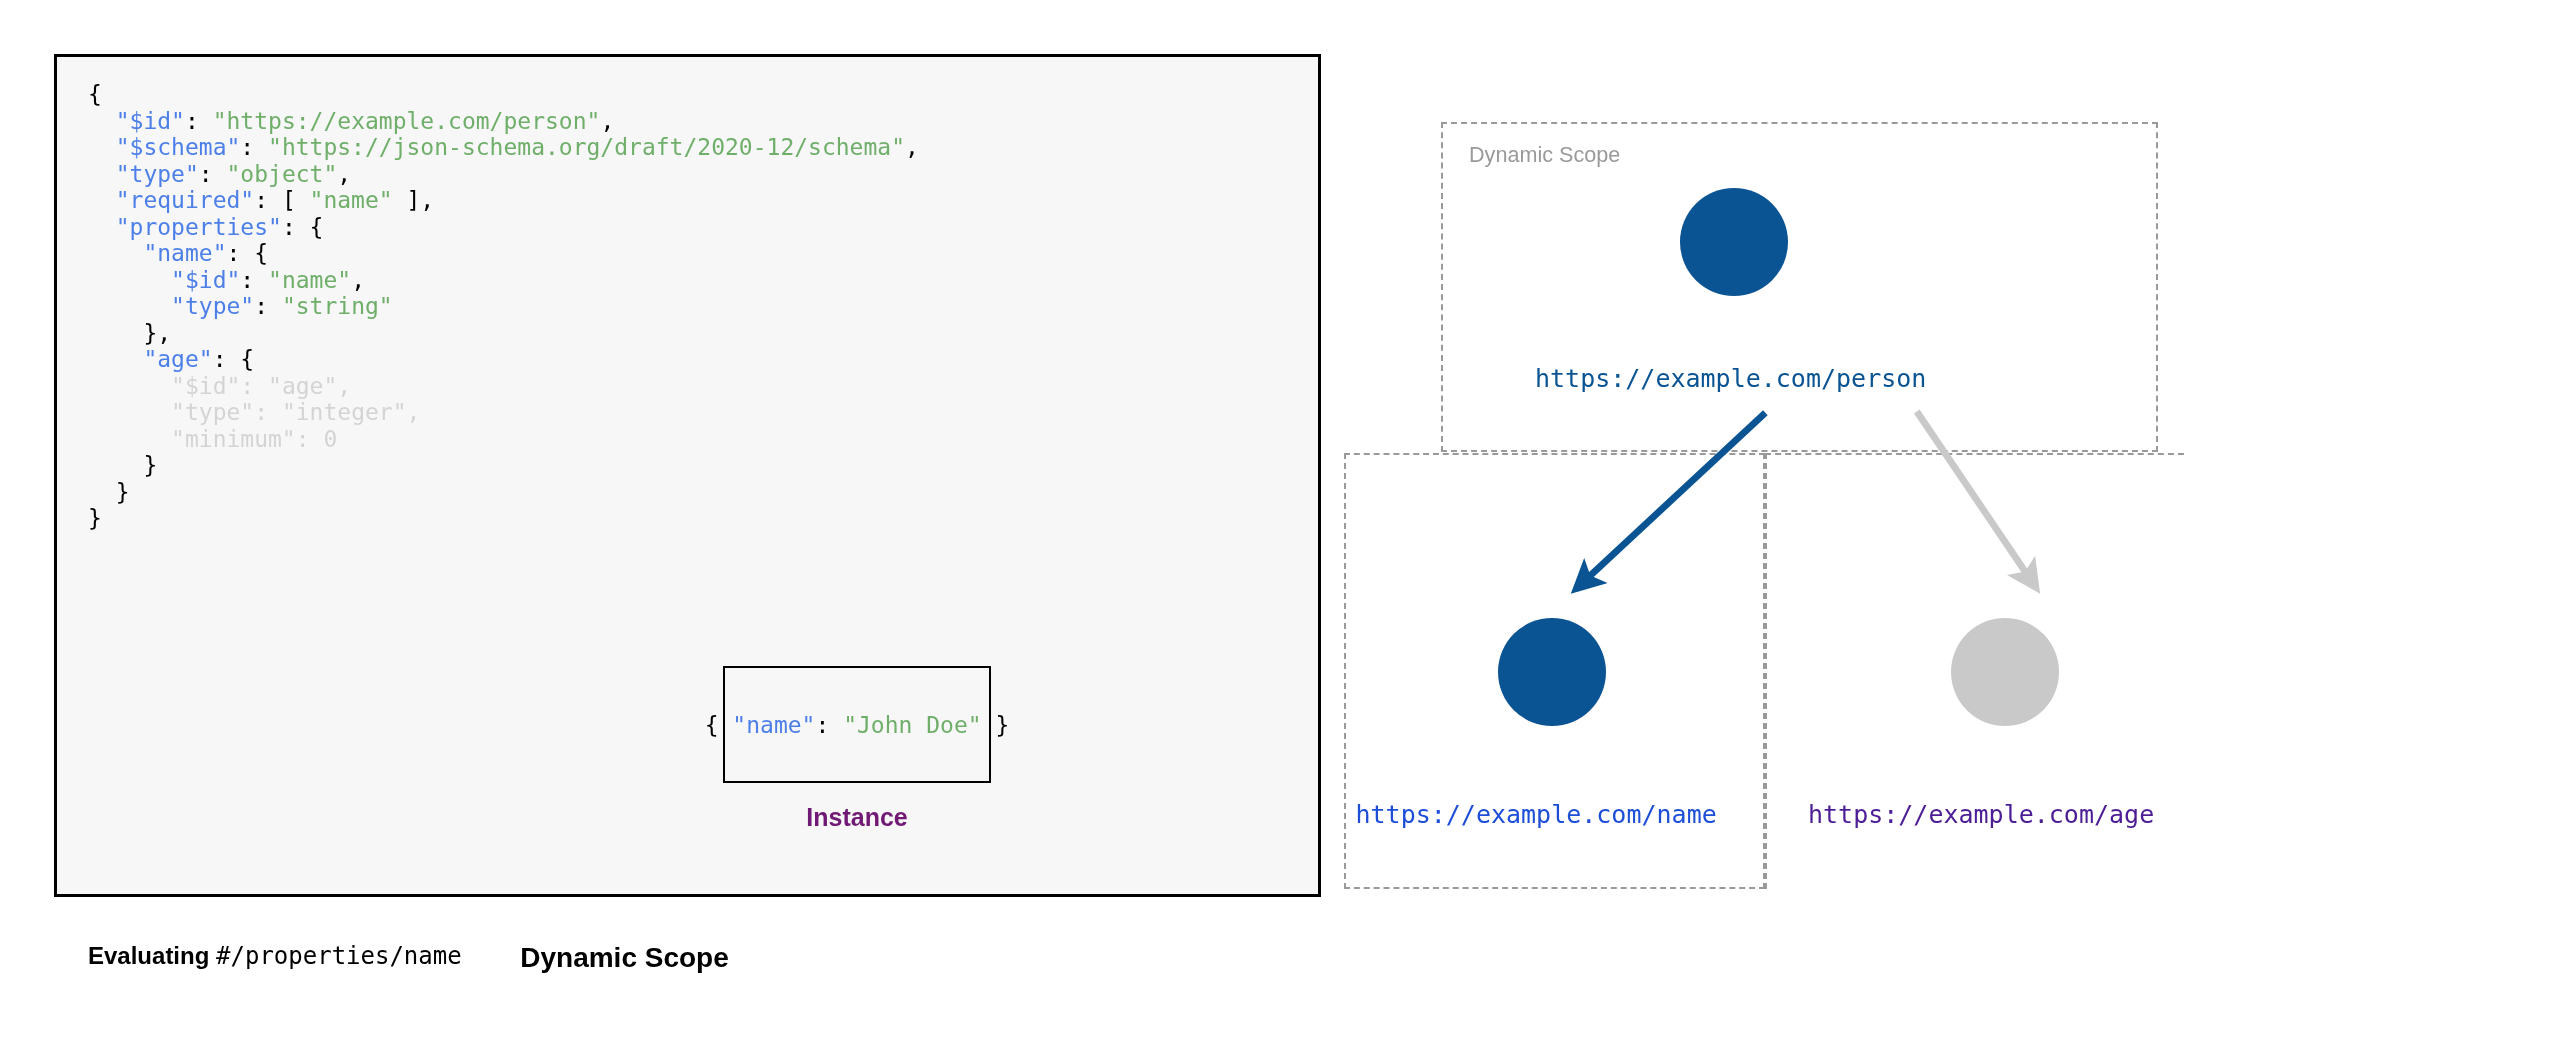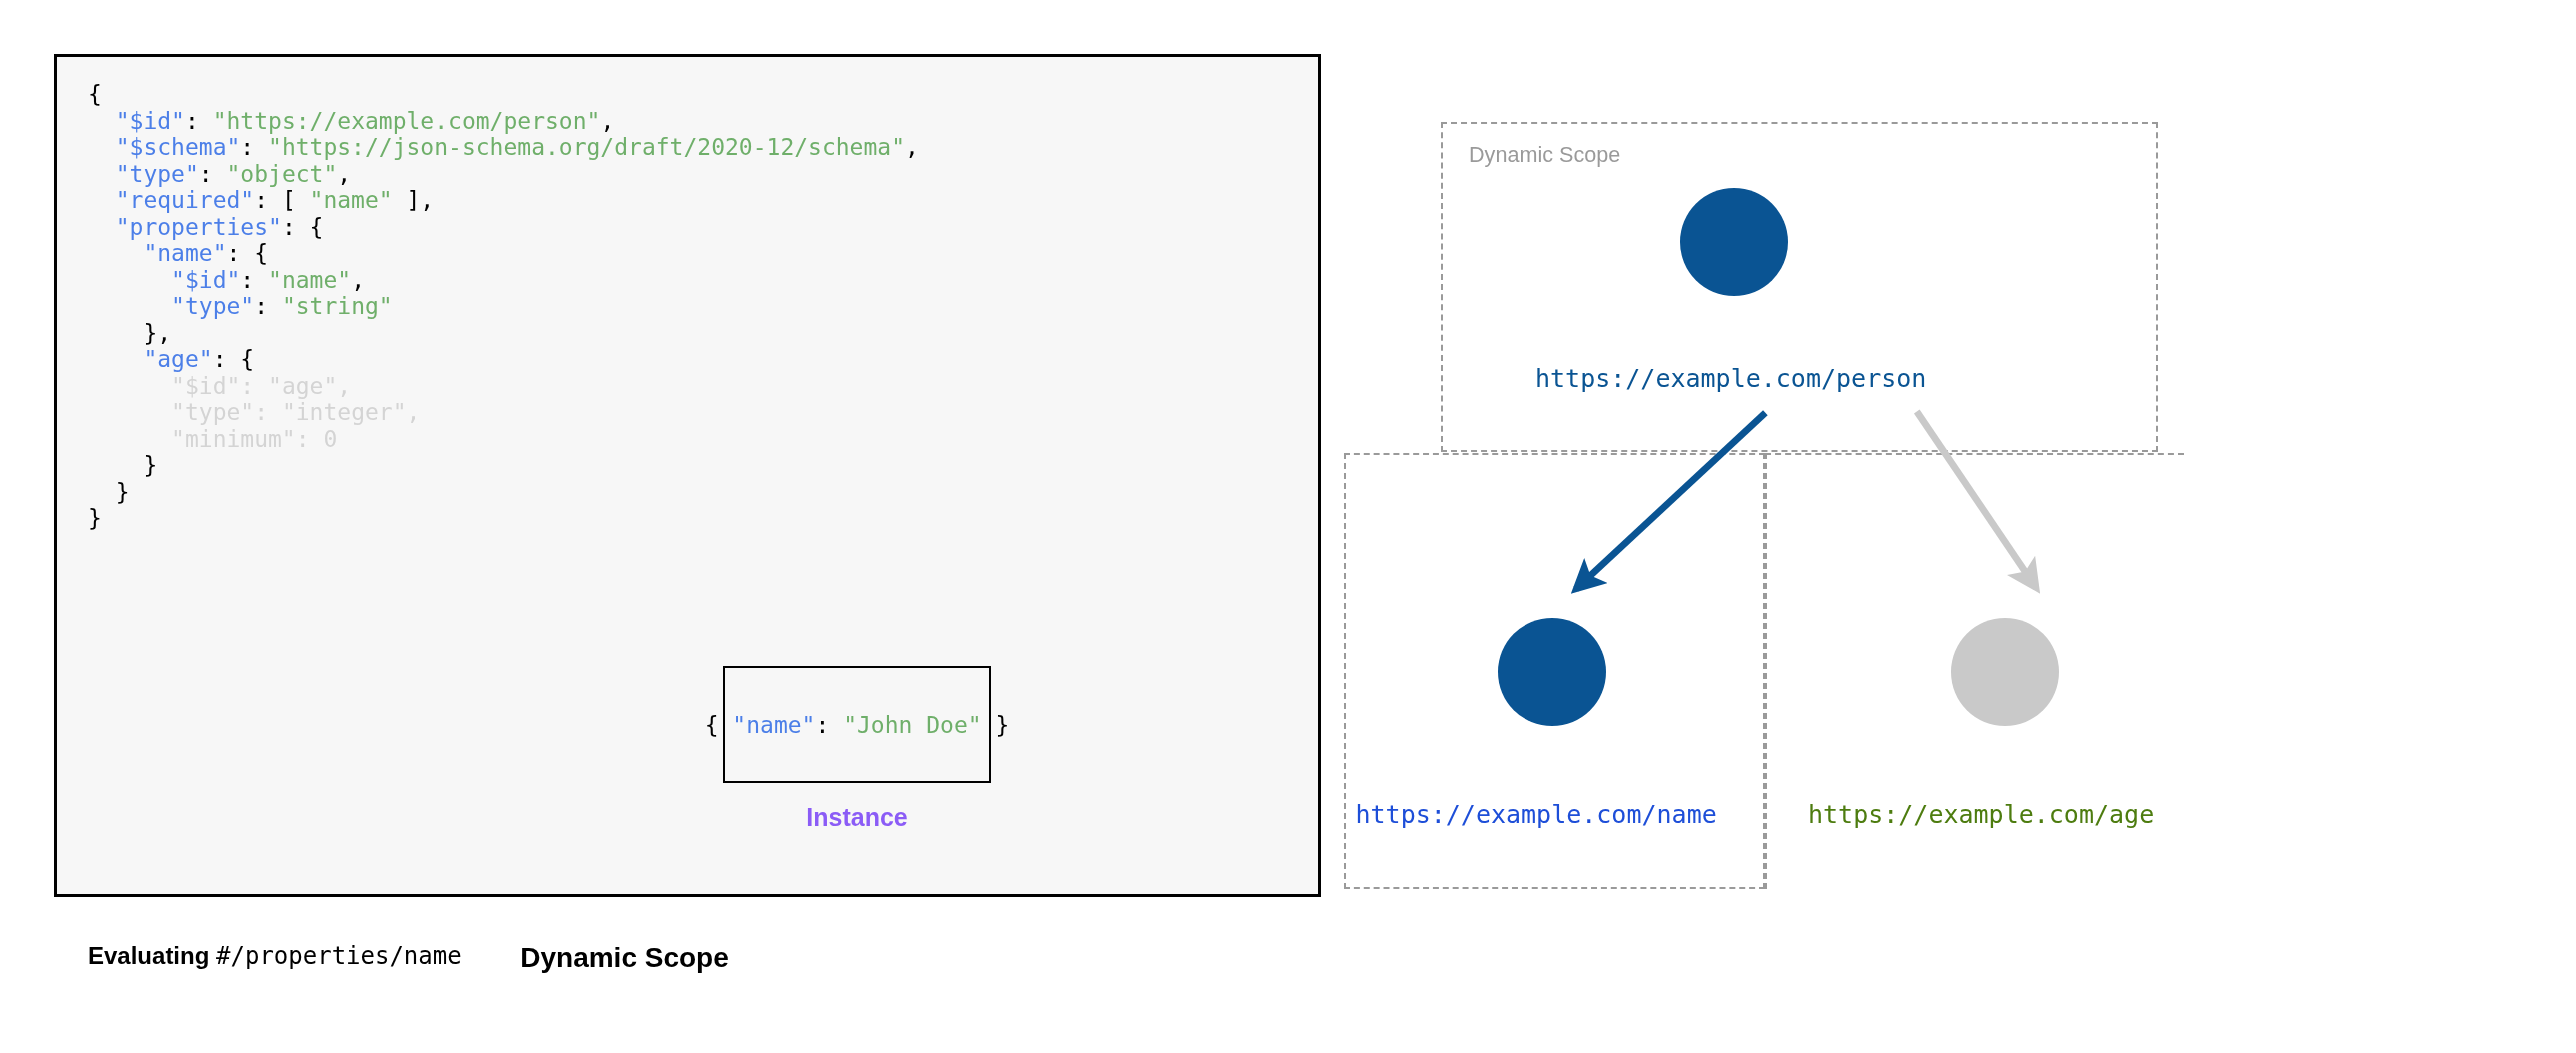--- a/index.html
+++ b/index.html
@@ -20,21 +20,21 @@
   .dim-s{color:#D4D4D4;}
   .dim-p{color:#D4D4D4;}
 
   
   #instance-box{position:absolute;left:666px;top:609px;width:268px;height:117px;
                 box-sizing:border-box;border:2.8px solid #000;background:#F7F7F7;
                 display:flex;align-items:center;justify-content:center;}
   #instance-code{font-family:"DejaVu Sans Mono","Liberation Mono",monospace;
                  font-size:23px;white-space:pre;}
   #instance-caption{position:absolute;left:666px;top:746px;width:268px;
-                    text-align:center;font-size:25px;font-weight:bold;color:#8b5cf6;}
+                    text-align:center;font-size:25px;font-weight:bold;color:#701a75;}
 
   #left-caption{position:absolute;left:88px;top:942px;font-size:24px;color:#000;
                 white-space:pre;}
   #left-caption .bold{font-weight:bold;font-family:"Liberation Sans",sans-serif;}
   #left-caption .mono{font-family:"DejaVu Sans Mono","Liberation Mono",monospace;
                       font-weight:normal;}
 
   
   #right-panel{position:absolute;left:1327px;top:0px;width:1249px;height:1053px;}
 
@@ -50,21 +50,21 @@
 
   .node{position:absolute;border-radius:50%;}
   #node-person{left:353px;top:188px;width:108px;height:108px;background:#0A5493;}
   #node-name{left:171px;top:618px;width:108px;height:108px;background:#0A5493;}
   #node-age{left:624px;top:618px;width:108px;height:108px;background:#C9C9C9;}
 
   .nlabel{position:absolute;font-family:"DejaVu Sans Mono","Liberation Mono",monospace;
           font-size:25px;white-space:nowrap;}
   #label-person{left:208px;top:364px;color:#0A5493;text-align:center;}
   #label-name{left:28.5px;top:800px;color:#1d4ed8;}
-  #label-age{left:481px;top:800px;color:#4d7c0f;}
+  #label-age{left:481px;top:800px;color:#4c1d95;}
 
   #arrows{position:absolute;left:0;top:0;width:1249px;height:1053px;
           pointer-events:none;}
 
   #right-caption{position:absolute;left:0;top:942px;width:1249px;
                  text-align:center;font-size:28px;font-weight:bold;color:#000;}
 </style>
 </head>
 <body>
 

